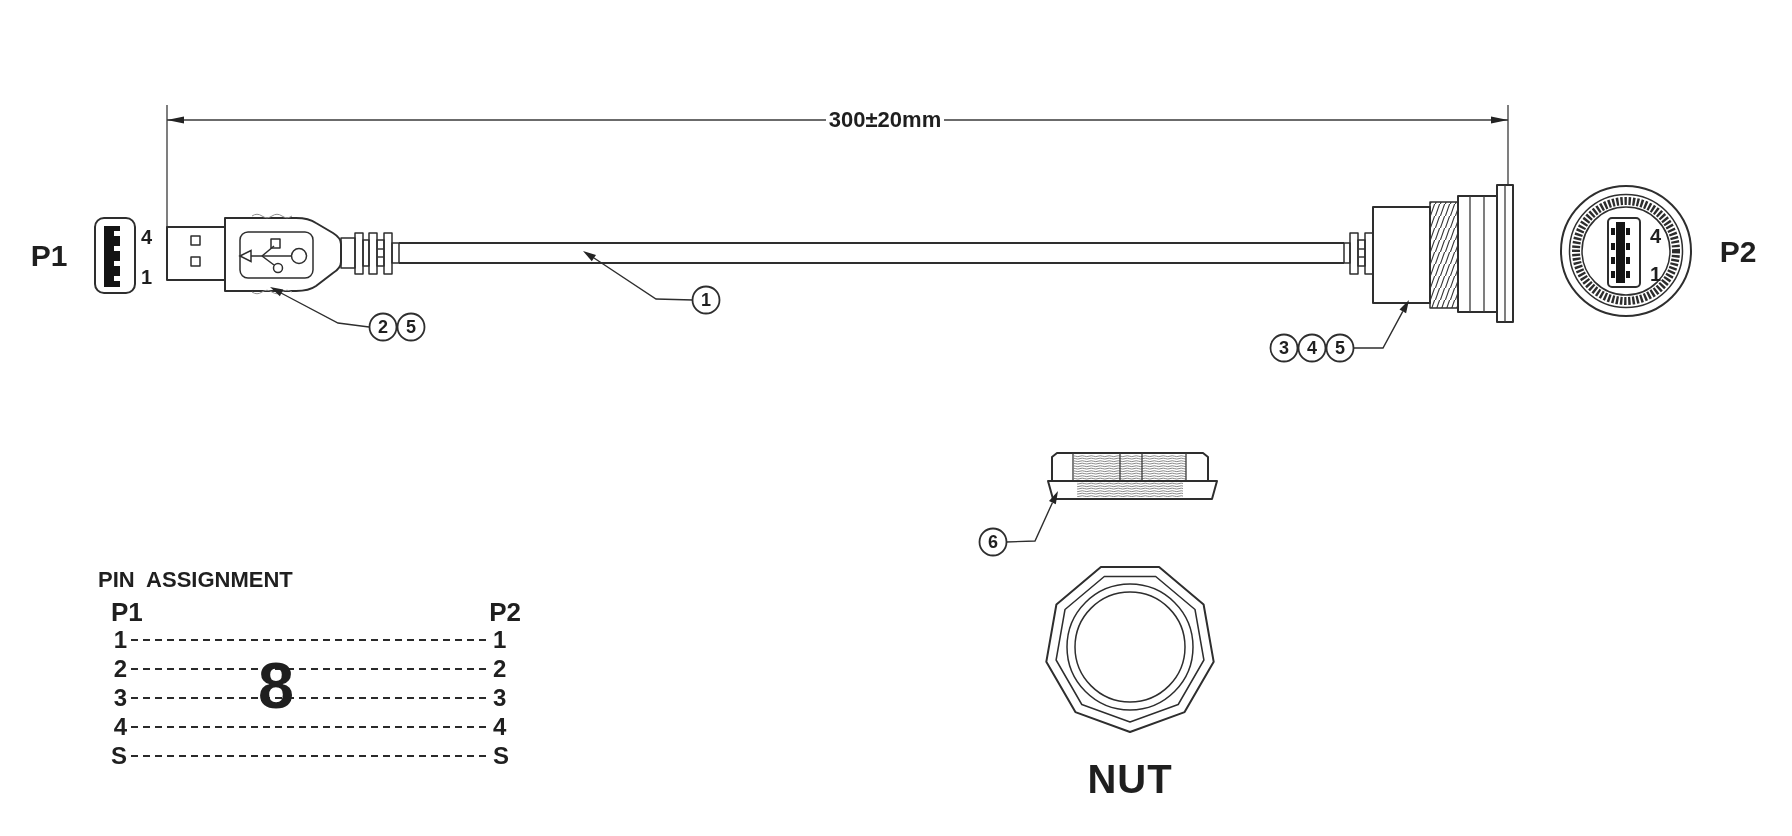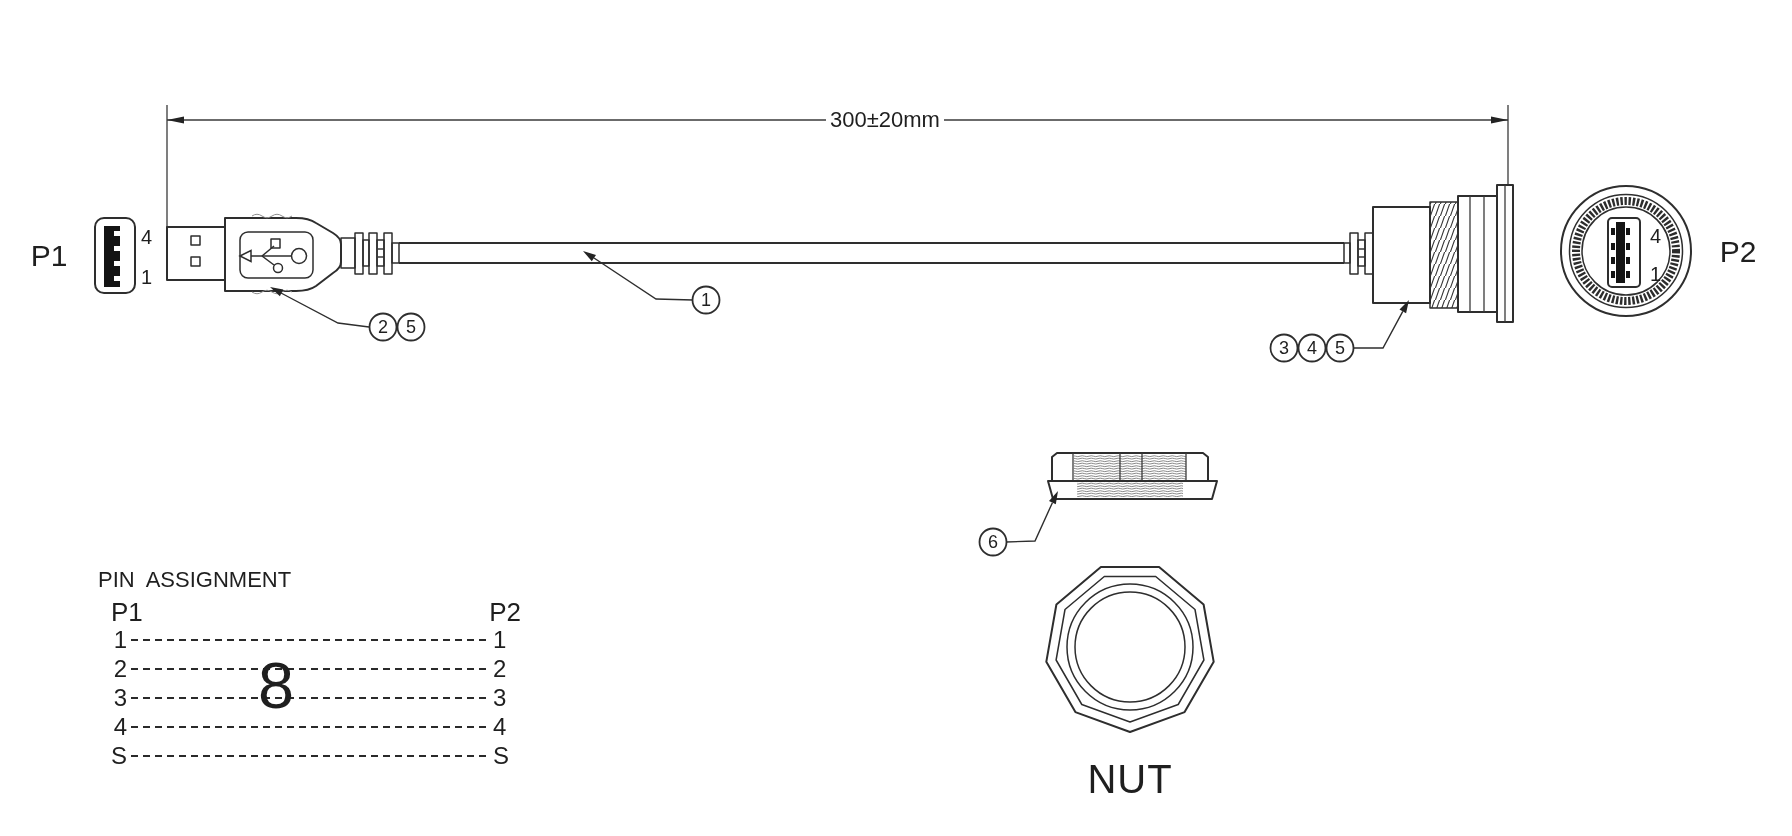--- a/index.html
+++ b/index.html
@@ -1,17 +1,17 @@
 <!DOCTYPE html>
 <html><head>
 <meta charset="utf-8">
 <style>
   html,body{margin:0;padding:0;background:#fff;}
   .stage{position:relative;width:1792px;height:836px;background:#ffffff;overflow:hidden;
-         font-family:"Liberation Sans", sans-serif;}
+         font-family:"Liberation Sans", sans-serif;font-weight:bold;}
   svg text{font-family:"Liberation Sans", sans-serif;fill:#1f1f1f;}
   .ln{stroke:#2e2e2e;stroke-width:2;fill:none;stroke-linejoin:round;}
   .ln15{stroke:#2e2e2e;stroke-width:1.5;fill:none;stroke-linejoin:round;}
   .thin{stroke:#3a3a3a;stroke-width:1.3;fill:none;}
   .leader{stroke:#2e2e2e;stroke-width:1.4;fill:none;}
   .arrow{fill:#232323;stroke:none;}
   .fillb{fill:#141414;stroke:none;}
   .whitetick{fill:#ffffff;stroke:none;}
   .balloon{fill:#ffffff;stroke:#2e2e2e;stroke-width:1.8;}
   .dash{stroke:#2a2a2a;stroke-width:2;stroke-dasharray:7 5;fill:none;}

